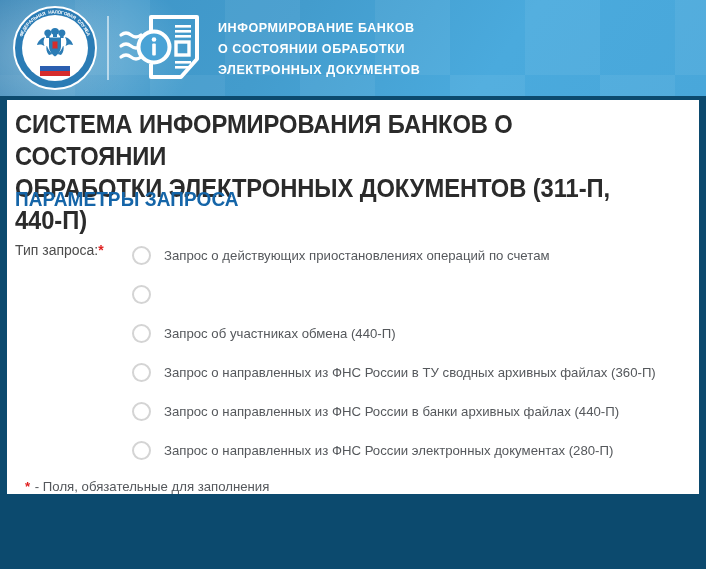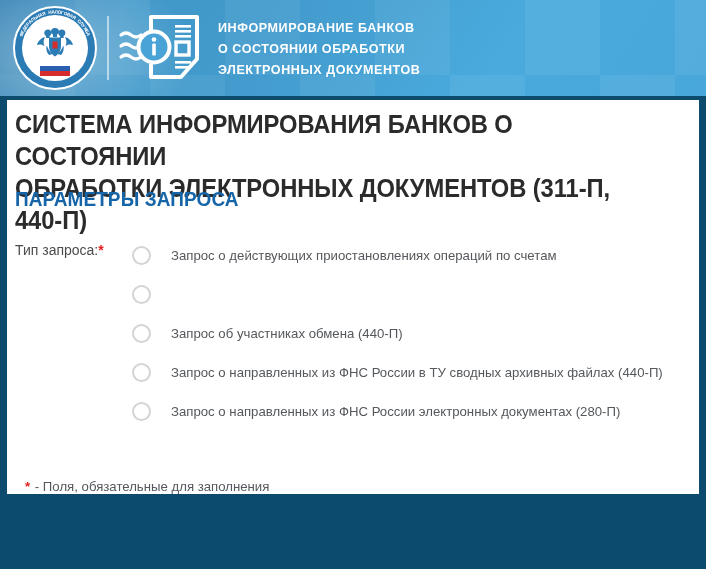--- a/index.html
+++ b/index.html
@@ -180,21 +180,21 @@
   .radio {
     flex: 0 0 auto;
     width: 19px; height: 19px;
     border-radius: 50%;
     border: 2px solid #d4d4d4;
     background: #ffffff;
     box-sizing: border-box;
     cursor: pointer;
   }
   .option-label {
-    margin-left: 20px;
+    margin-left: 13px;
     font-size: 13.2px;
     color: #55585c;
     white-space: nowrap;
     cursor: pointer;
   }
 
   .required-note {
     position: absolute;
     left: 18px; top: 379px;
     font-size: 13.2px;
@@ -311,21 +311,25 @@
         </div>
         <div class="option-row">
           <span class="radio"></span>
         </div>
         <div class="option-row">
           <span class="radio"></span>
           <span class="option-label">Запрос об участниках обмена (440-П)</span>
         </div>
         <div class="option-row">
           <span class="radio"></span>
-          <span class="option-label">Запрос о направленных из ФНС России в ТУ сводных архивных файлах (440-П)</span>
+          <span class="option-label">Запрос о направленных из ФНС России в ТУ сводных архивных файлах (360-П)</span>
+        </div>
+        <div class="option-row">
+          <span class="radio"></span>
+          <span class="option-label">Запрос о направленных из ФНС России в банки архивных файлах (440-П)</span>
         </div>
         <div class="option-row">
           <span class="radio"></span>
           <span class="option-label">Запрос о направленных из ФНС России электронных документах (280-П)</span>
         </div>
       </div>
 
     <div class="required-note">
       <span class="req-star">*</span>
       <span>- Поля, обязательные для заполнения</span>

